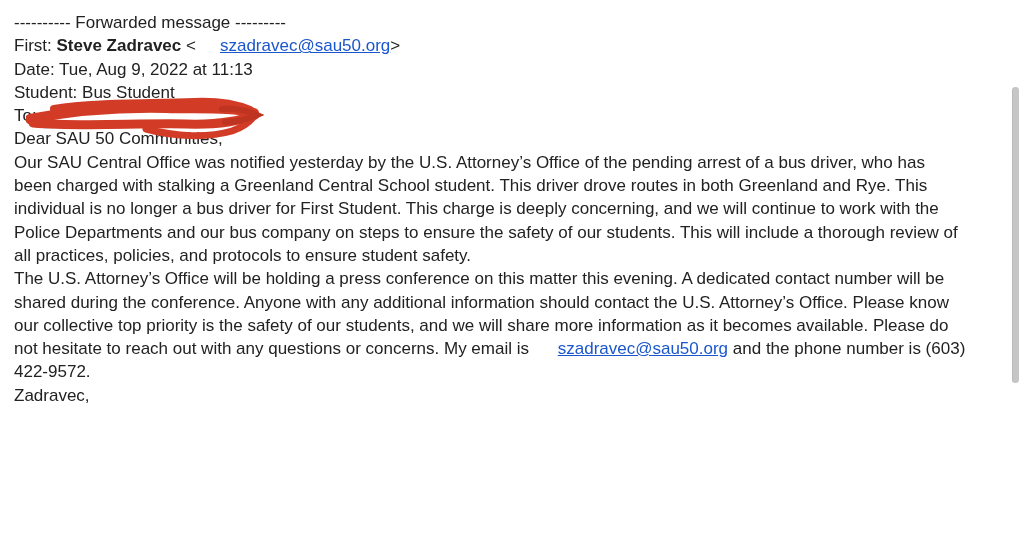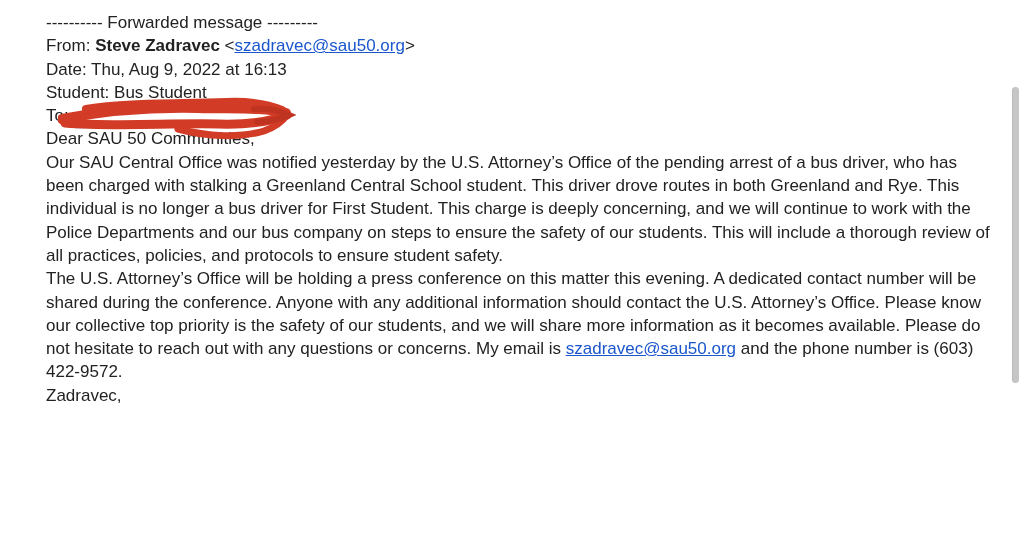--- a/index.html
+++ b/index.html
@@ -18,31 +18,32 @@
     width: 1024px; height: 546px;
     background: var(--bg);
     overflow: hidden;
     position: relative;
     font-family: "Liberation Sans", "DejaVu Sans", sans-serif;
     color: var(--text);
     -webkit-font-smoothing: antialiased;
   }
   .email {
     position: absolute;
-    left: 46px; top: 11px;
+    left: 14px; top: 11px;
     width: 952px;
     font-size: 17px;
     line-height: 23.3px;
   }
   .hdr .line { white-space: nowrap; }
   .sender-name { font-weight: bold; }
   a.link {
     color: var(--link);
     text-decoration: underline;
     cursor: pointer;
+    margin-left: 24px;
   }
   .to-line { position: relative; height: 23.3px; }
   .scribble {
     position: absolute;
     left: 12px; top: -10px;
     width: 238px; height: 50px;
     color: var(--scribble);
     pointer-events: none;
   }
   .greeting { margin-top: 68px; }
@@ -61,23 +62,23 @@
   }
 </style>
 </head>
 <body>
 
 <div class="email">
 
   <div class="hdr">
     <div class="line">---------- Forwarded message ---------</div>
 
-    <div class="line"><span>From:</span><span> </span><span class="sender-name">Steve Zadravec</span><span> </span><span>&lt;</span><a class="link">szadravec@sau50.org</a><span>&gt;</span></div>
+    <div class="line"><span>First:</span><span> </span><span class="sender-name">Steve Zadravec</span><span> </span><span>&lt;</span><a class="link">szadravec@sau50.org</a><span>&gt;</span></div>
 
-    <div class="line"><span>Date:</span><span> </span><span>Thu, Aug 9, 2022 at 16:13</span></div>
+    <div class="line"><span>Date:</span><span> </span><span>Tue, Aug 9, 2022 at 11:13</span></div>
 
     <div class="line"><span>Student:</span><span> </span><span>Bus Student</span></div>
 
     <div class="line to-line">
       <span>To:</span>
       <svg class="scribble" viewBox="0 0 238 50" fill="none" xmlns="http://www.w3.org/2000/svg">
 
         <path d="M18 33 H 96" stroke="#7b98d8" stroke-width="2.5" stroke-linecap="round"></path>
 
         <path d="M4 25 C 45 17, 95 13, 140 14 C 175 15, 206 13, 228 19" stroke="currentColor" stroke-width="10" stroke-linecap="round"></path>

